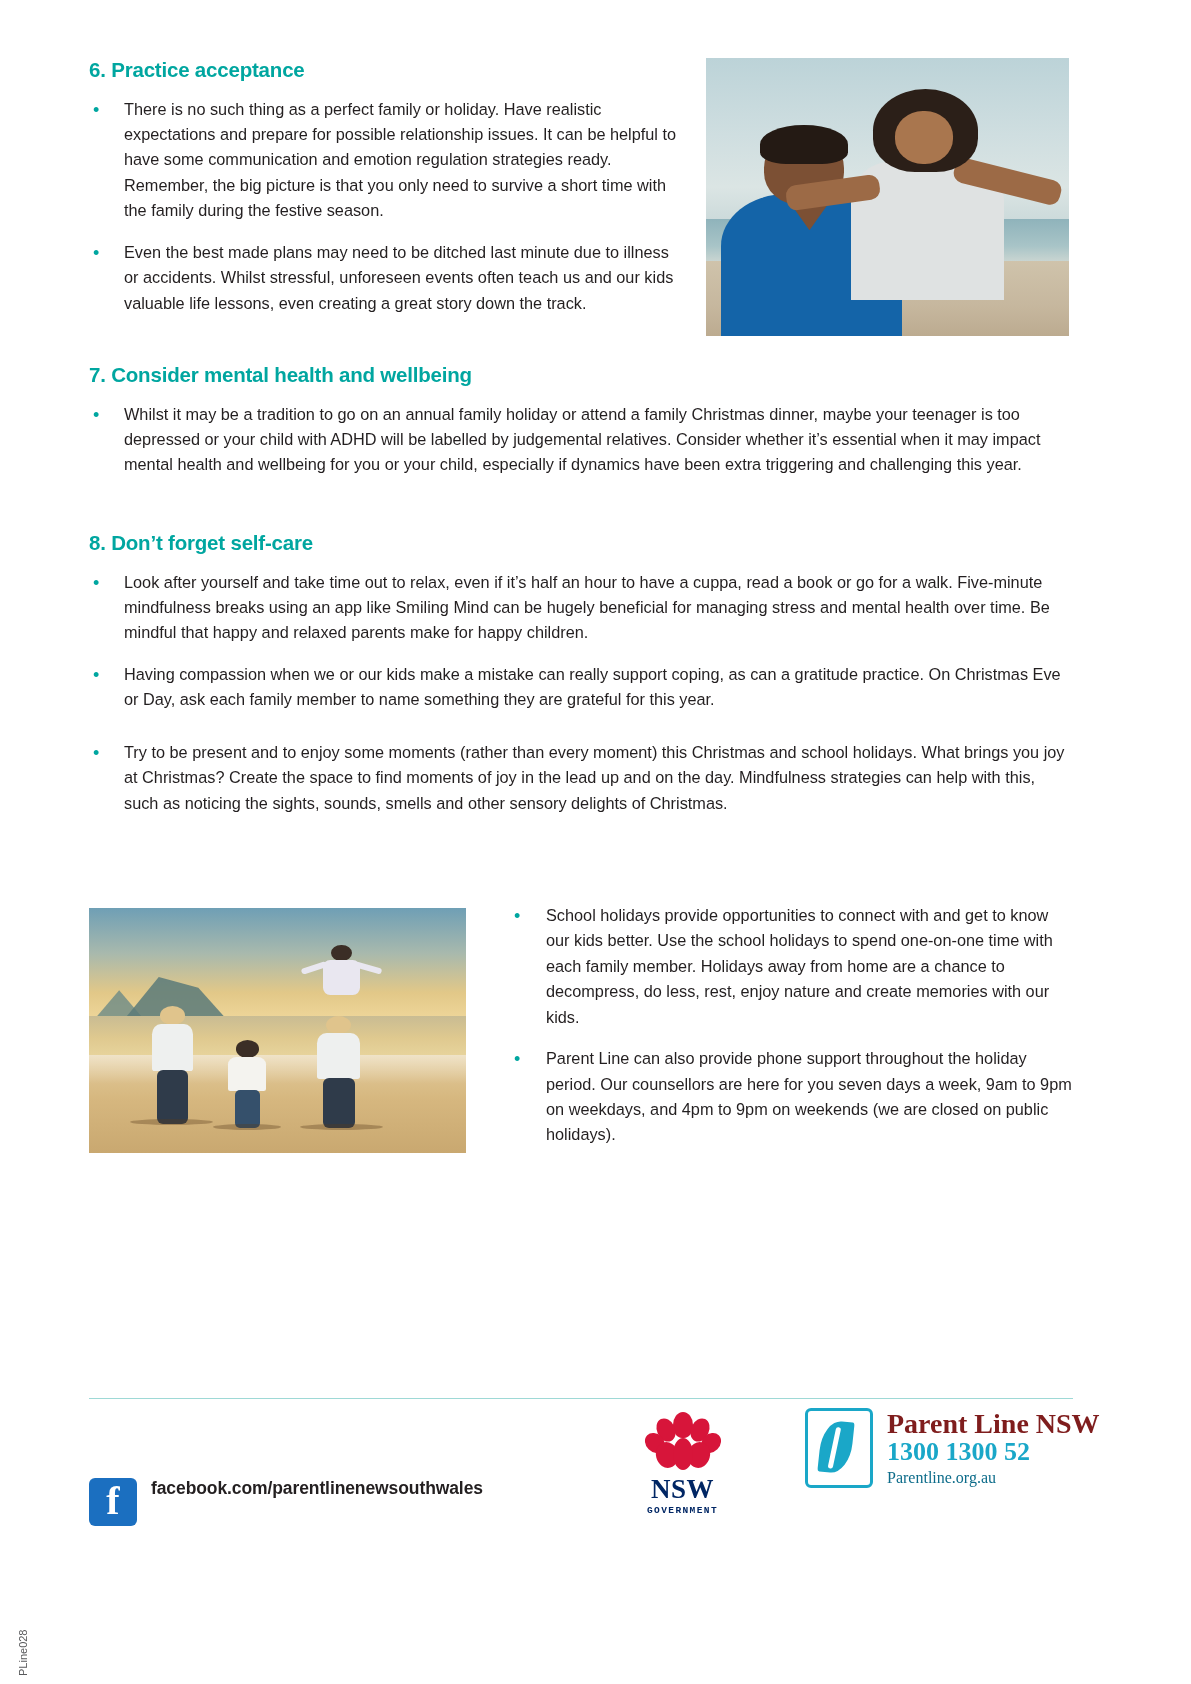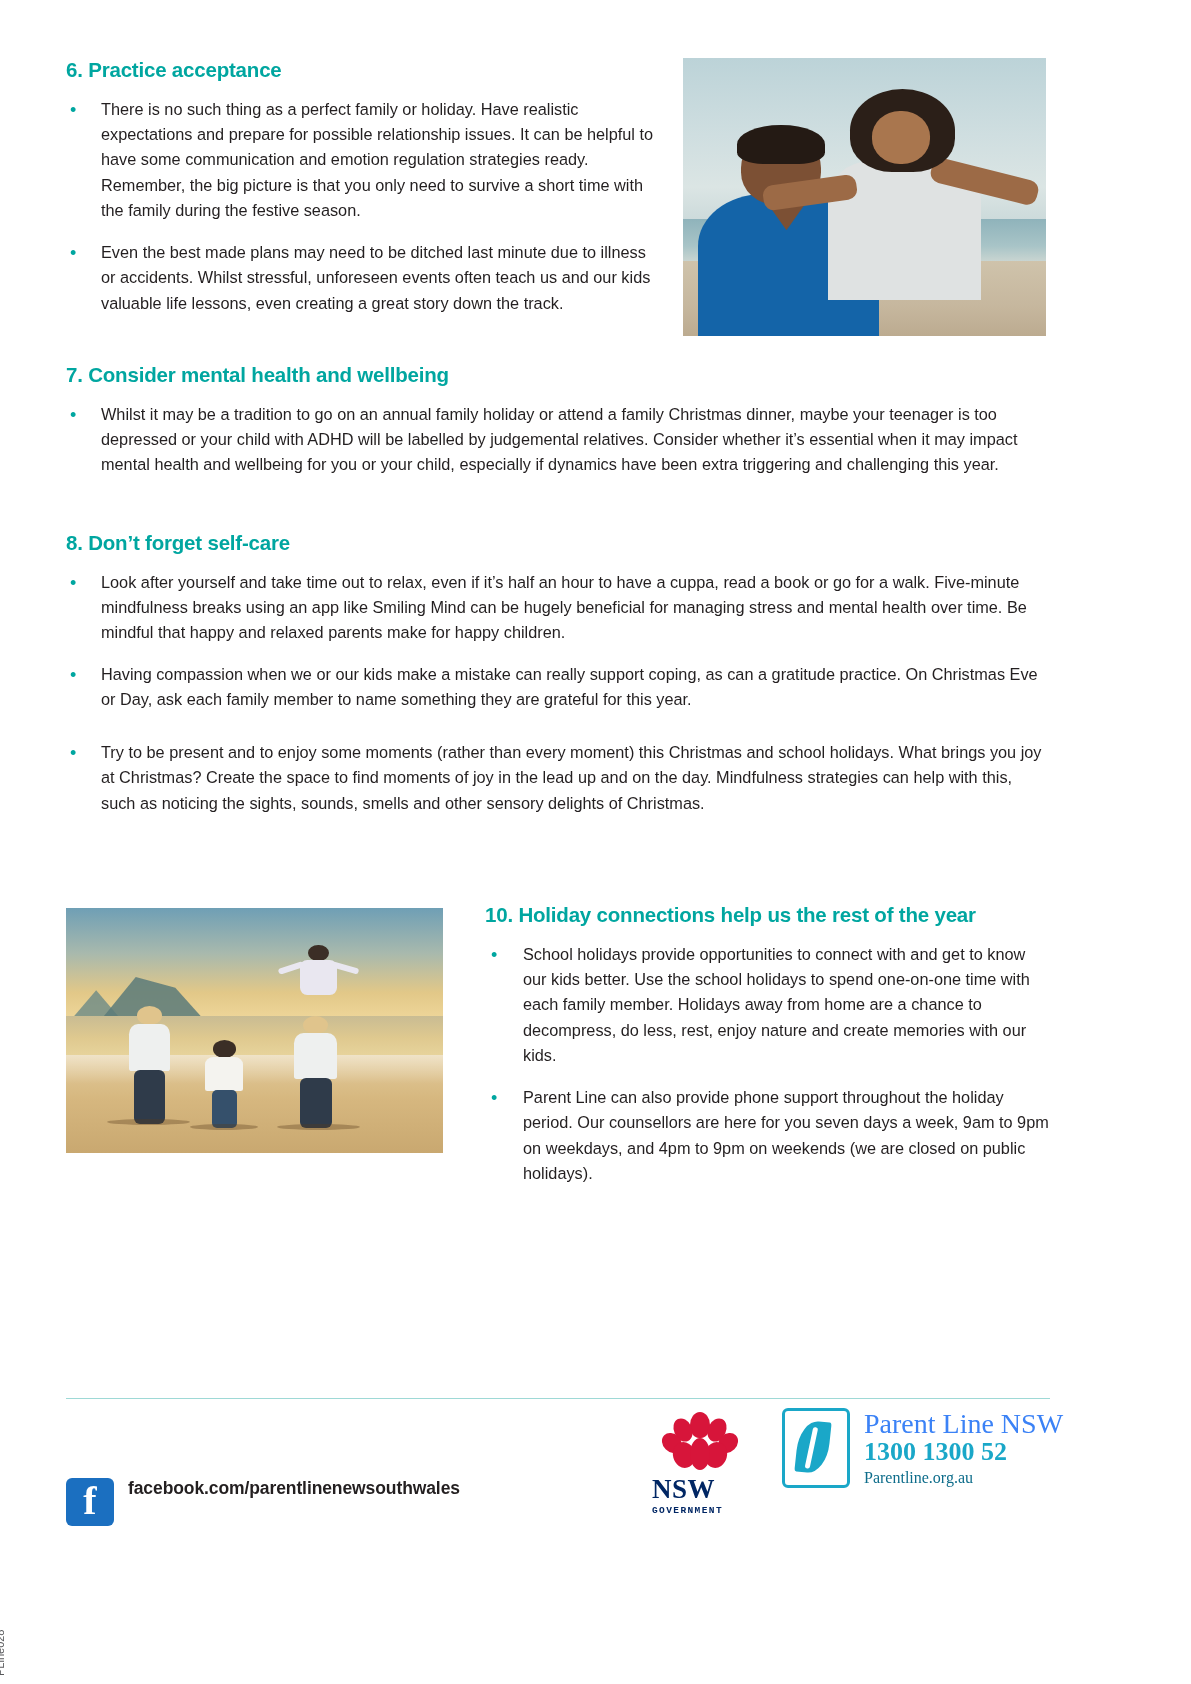--- a/index.html
+++ b/index.html
@@ -12,20 +12,21 @@
     height: 1684px;
     position: relative;
     font-family: "Liberation Sans", sans-serif;
     color: #231f20;
     overflow: hidden;
   }
   .page {
     position: relative;
     width: 1103px;
     height: 1684px;
+    margin-left: 23px;
   }
   
   .section-heading {
     color: #00a6a0;
     font-size: 20.5px;
     font-weight: bold;
     letter-spacing: -0.2px;
     margin: 0 0 14px 0;
     line-height: 1.2;
   }
@@ -212,22 +213,23 @@
   #fb-label {
     margin-left: 14px;
     font-size: 17.5px;
     font-weight: bold;
     color: #231f20;
     letter-spacing: -0.1px;
   }
   
   #nsw-logo {
     position: absolute;
-    left: 652px; top: 1412px;
+    left: 612px; top: 1412px;
     width: 95px; height: 112px;
+    text-align: center;
   }
   .waratah {
     position: relative;
     width: 78px; height: 62px;
     margin: 0 auto 2px auto;
   }
   .waratah .petal {
     position: absolute;
     background: #d7153a;
     border-radius: 50% 50% 50% 50%;
@@ -275,23 +277,23 @@
     position: absolute;
     left: 12px; top: 6px;
     width: 5px; height: 42px;
     background: #fff;
     border-radius: 4px;
     transform: rotate(6deg);
   }
   .pl-text { margin-left: 14px; }
   #pl-name {
     font-family: "Liberation Serif", serif;
-    font-weight: normal;
+    font-weight: bold;
     font-size: 28px;
-    color: #3b82f6;
+    color: #7f1d1d;
     line-height: 1.05;
   }
   #pl-phone {
     font-family: "Liberation Serif", serif;
     font-weight: bold;
     font-size: 26px;
     color: #1aa7c8;
     line-height: 1.1;
   }
   #pl-web {
@@ -396,21 +398,20 @@
         <div class="torso" style="left:-4%; top:30%; width:34%; height:9%; background:#e9e7f0; border-radius:6px; transform:rotate(-18deg);"></div>
         <div class="torso" style="left:68%; top:30%; width:36%; height:9%; background:#e9e7f0; border-radius:6px; transform:rotate(16deg);"></div>
       </div>
       <div class="shadow" style="left:11%; top:86%; width:22%;"></div>
       <div class="shadow" style="left:33%; top:88%; width:18%;"></div>
       <div class="shadow" style="left:56%; top:88%; width:22%;"></div>
     </div>
   </div>
 
   <div class="block" id="sec10">
-    <h2 class="section-heading">10. Holiday connections help us the rest of the year</h2>
     <ul class="bullets">
       <li><span class="dot">•</span><span>School holidays provide opportunities to connect with and get to know our kids better. Use the school holidays to spend one-on-one time with each family member. Holidays away from home are a chance to decompress, do less, rest, enjoy nature and create memories with our kids.</span></li>
       <li><span class="dot">•</span><span>Parent Line can also provide phone support throughout the holiday period. Our counsellors are here for you seven days a week, 9am to 9pm on weekdays, and 4pm to 9pm on weekends (we are closed on public holidays).</span></li>
     </ul>
   </div>
 
   <div class="footer-rule"></div>
 
   <div id="fb-block">
     <div class="fb-icon"></div>

